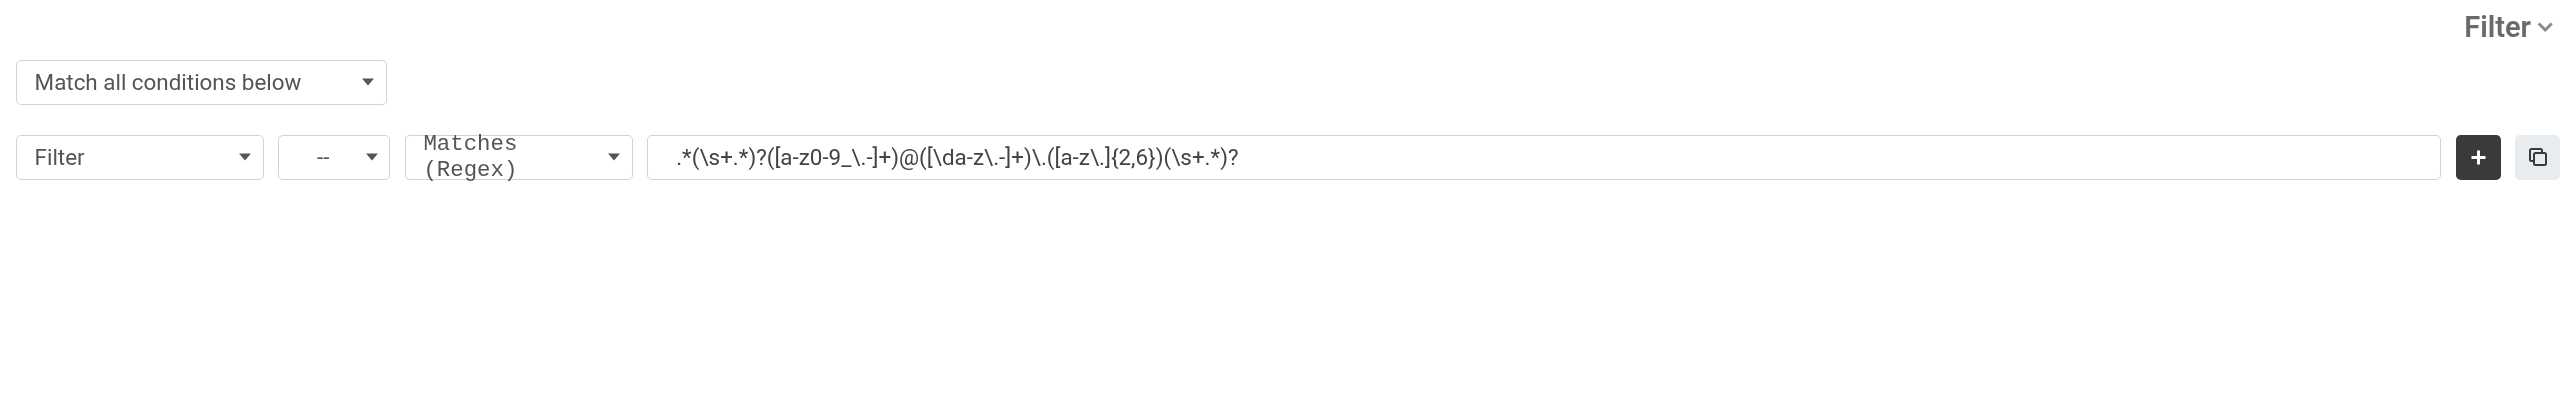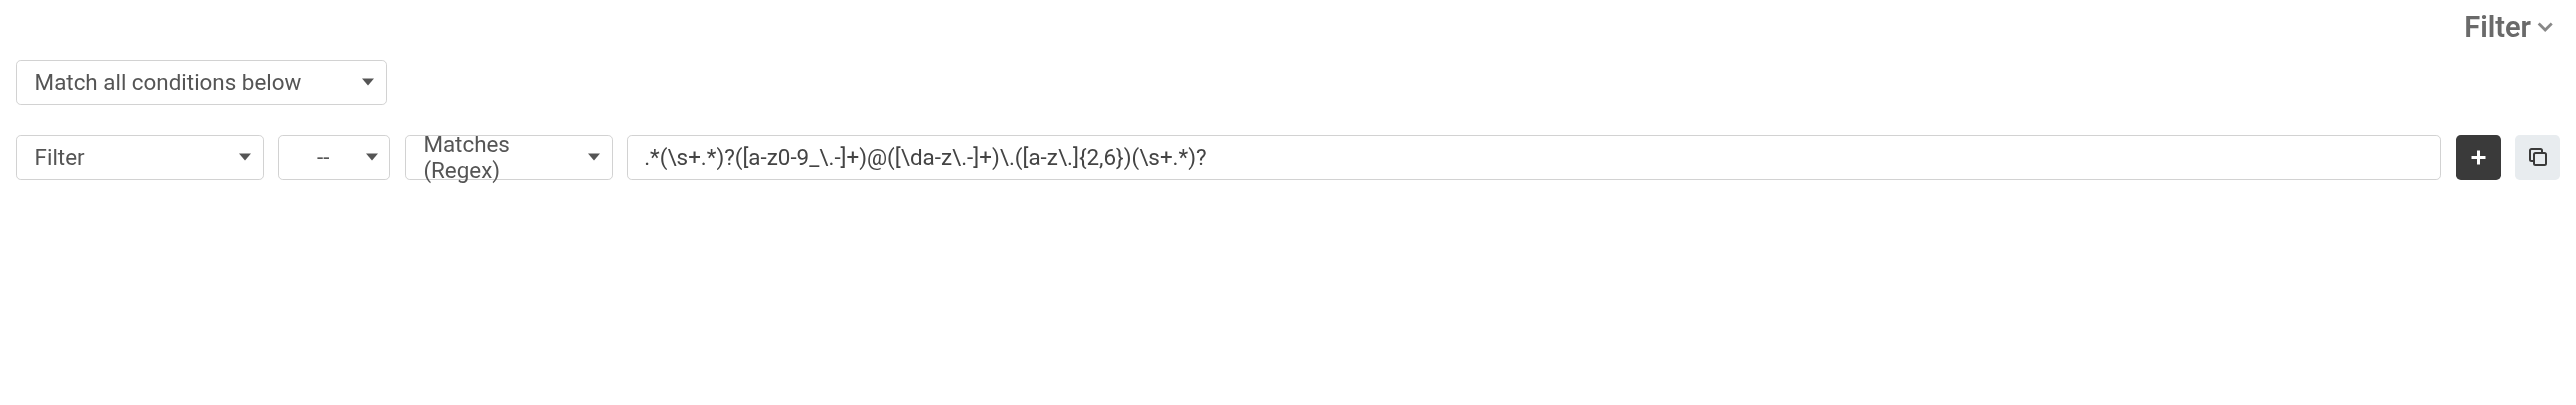--- a/index.html
+++ b/index.html
@@ -70,28 +70,28 @@
       border-left: 6.4px solid transparent;
       border-right: 6.4px solid transparent;
       border-top: 7.2px solid #555;
     }
 
     .w-match-type { width: 371px; }
     .w-field { width: 248px; }
     .w-modifier { width: 112px; justify-content: center; padding-left: 0; padding-right: 0; }
     .w-modifier .txt { margin: 0 auto; text-align: center; width: 100%; padding-right: 22.4px; }
     .w-modifier .caret { right: 11.2px; }
-    .w-operator { width: 208px; }
+    .w-operator { width: 228px; font-family: Liberation Mono, monospace; }
 
     .text-input {
       flex: 1;
       height: 45px;
       border: 0.8px solid #d2d2d2;
       border-radius: 4.8px;
-      padding: 0 16px;
+      padding: 0 28px;
       font-size: 22.4px;
       color: #444;
       font-family: inherit;
       outline: none;
     }
 
     .btn {
       width: 45px;
       height: 45px;
       border-radius: 4.8px;

